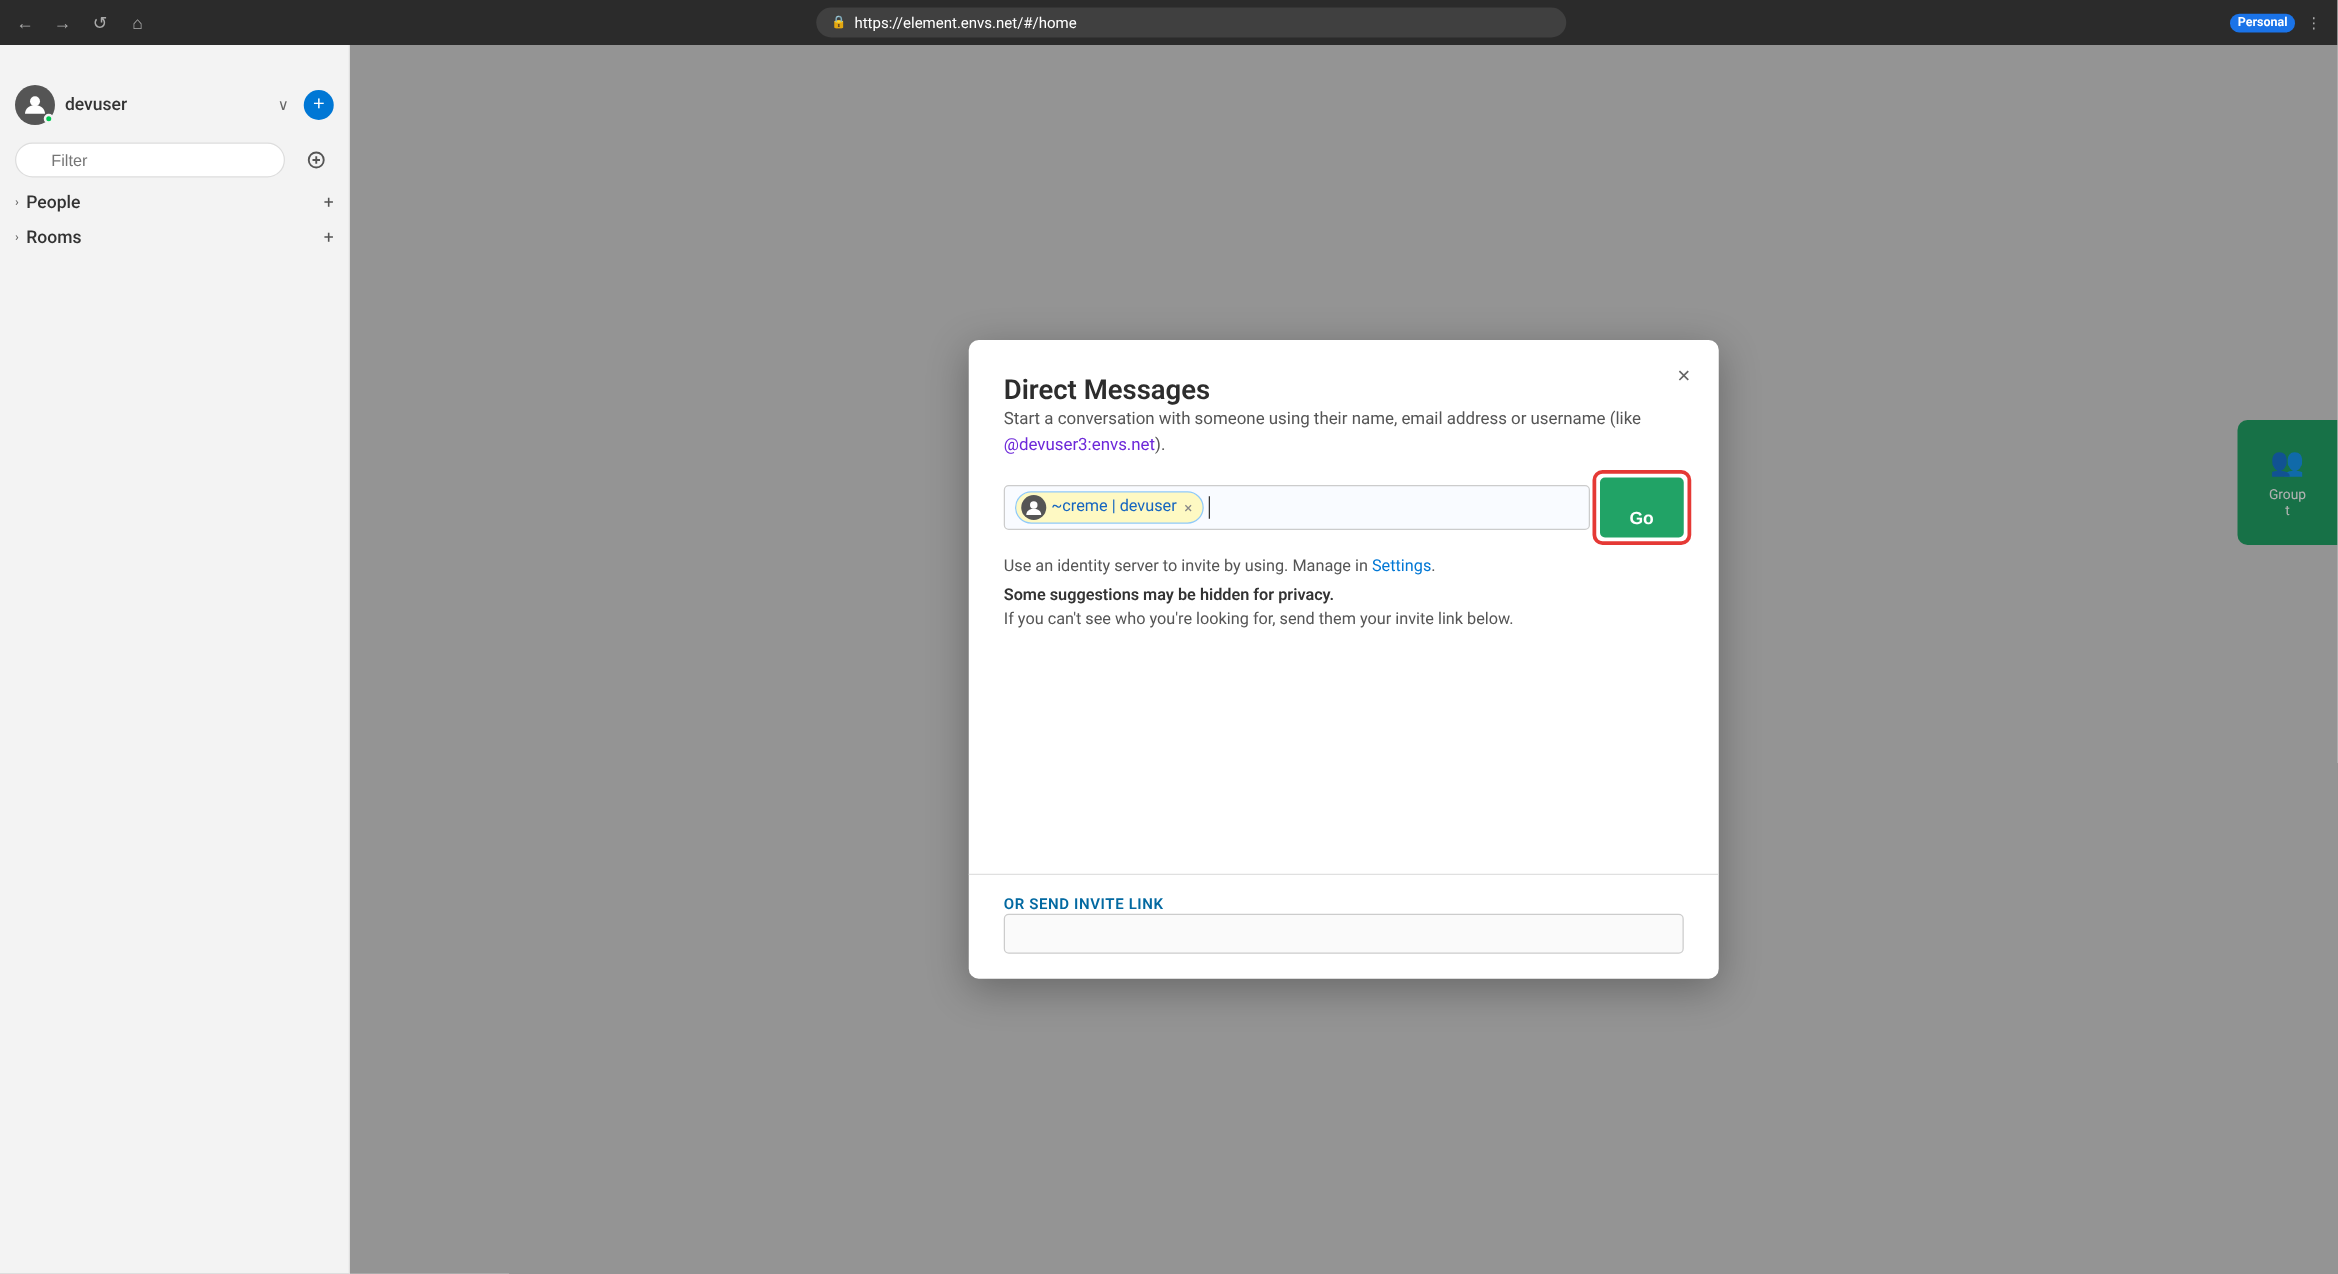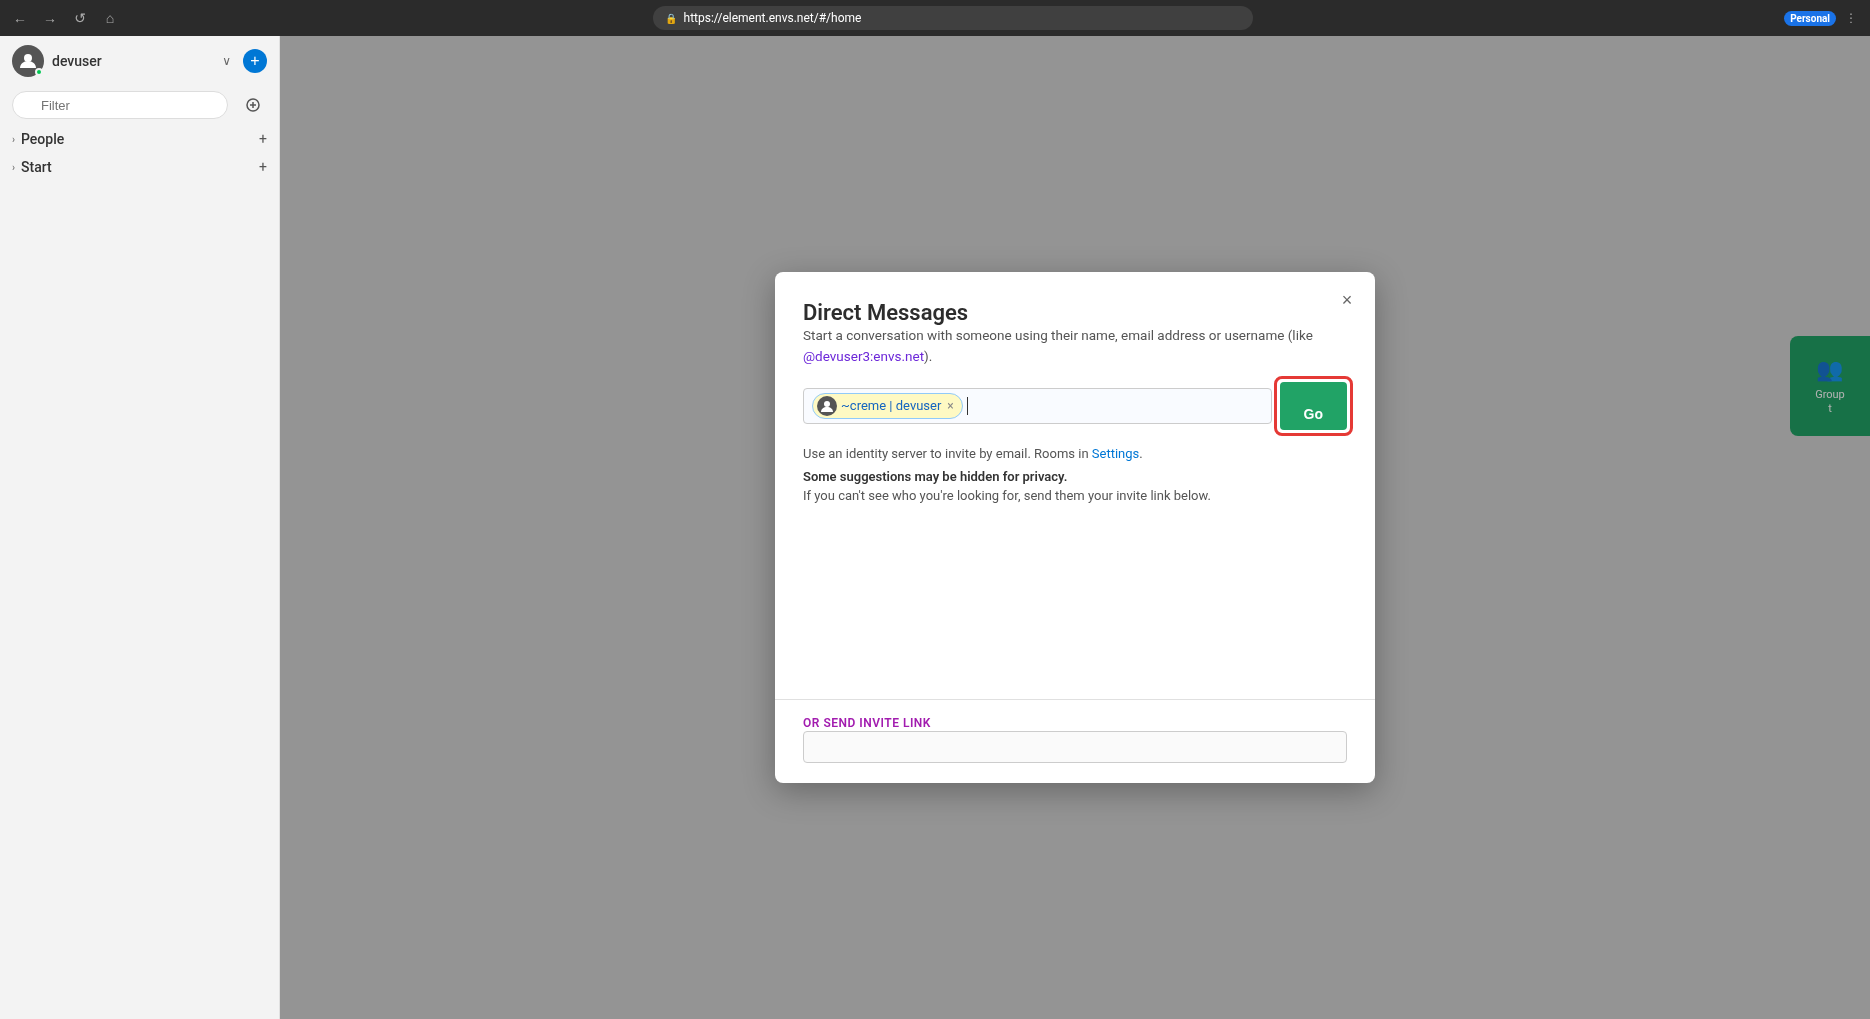--- a/index.html
+++ b/index.html
@@ -85,21 +85,21 @@
     }
 
     
     .sidebar {
       width: 280px;
       min-width: 280px;
       background: #f3f3f3;
       border-right: 1px solid #e0e0e0;
       display: flex;
       flex-direction: column;
-      padding: 1px 0;
+      padding: 24px 0;
     }
     .sidebar-header {
       display: flex;
       align-items: center;
       padding: 8px 12px;
       gap: 8px;
     }
     .user-avatar {
       width: 32px;
       height: 32px;
@@ -379,21 +379,21 @@
       border: none;
       border-top: 1px solid #e0e0e0;
       margin: 0 -28px;
     }
     .invite-link-section {
       padding: 16px 0 20px 0;
     }
     .invite-link-label {
       font-size: 12px;
       font-weight: 600;
-      color: #a21caf;
+      color: #0369a1;
       text-transform: uppercase;
       letter-spacing: 0.5px;
       margin-bottom: 1px;
     }
     .invite-link-input {
       width: 100%;
       height: 32px;
       border: 1px solid #ccc;
       border-radius: 4px;
       padding: 0 8px;
@@ -481,21 +481,21 @@
     </div>
 
     <div class="sidebar-section">
       <span class="sidebar-section-chevron">›</span>
       <span class="sidebar-section-label">People</span>
       <span class="sidebar-section-add">+</span>
     </div>
 
     <div class="sidebar-section">
       <span class="sidebar-section-chevron">›</span>
-      <span class="sidebar-section-label">Start</span>
+      <span class="sidebar-section-label">Rooms</span>
       <span class="sidebar-section-add">+</span>
     </div>
   </div>
 
   <div class="main-content">
 
     <div class="modal-overlay">
       <div class="modal">
 
         <button class="modal-close">
@@ -524,21 +524,21 @@
             <span class="recipient-cursor"></span>
           </div>
 
           <div class="go-button-wrap">
             <div class="go-button-highlight"></div>
             <button class="go-button">Go</button>
           </div>
         </div>
 
         <p class="info-text">
-          <span>Use an identity server to invite by email. Rooms in </span><a href="#">Settings</a>.
+          <span>Use an identity server to invite by using. Manage in </span><a href="#">Settings</a>.
         </p>
 
         <p class="privacy-notice">
           <strong>Some suggestions may be hidden for privacy.</strong>
         </p>
         <p class="privacy-sub">If you can't see who you're looking for, send them your invite link below.</p>
 
         <div style="flex:1; min-height: 180px;"></div>
 
         <hr class="modal-divider">

